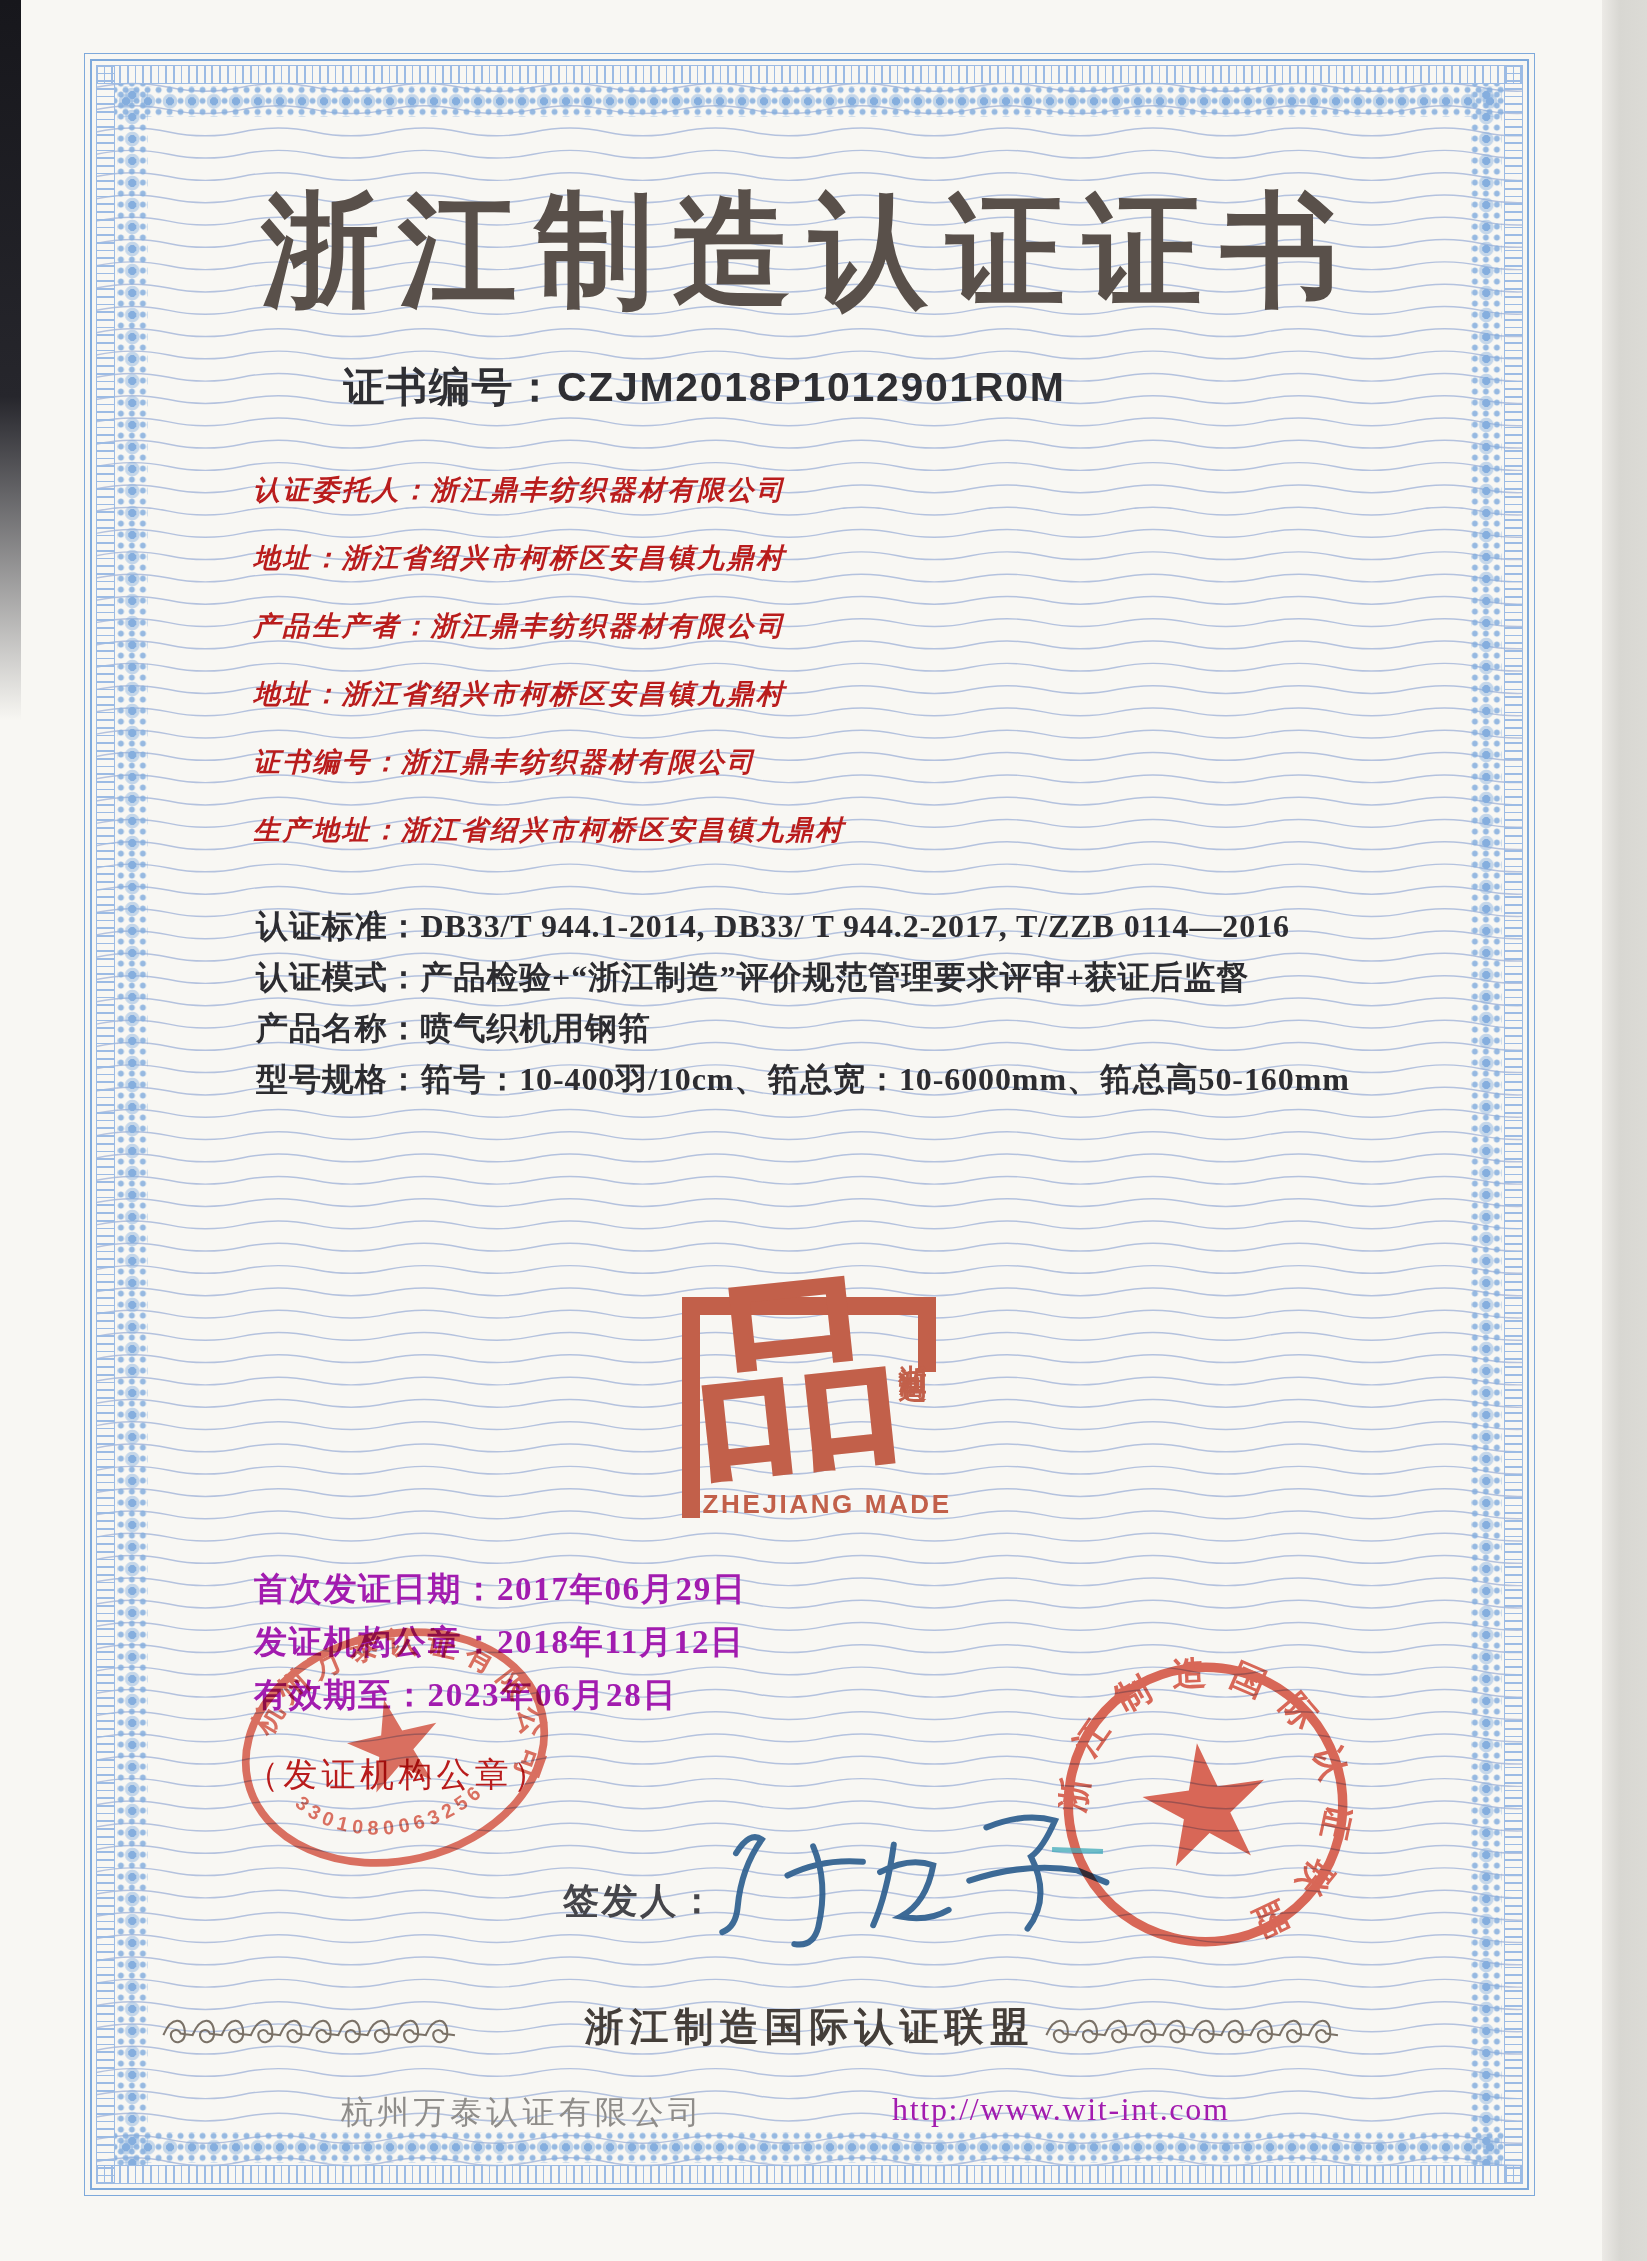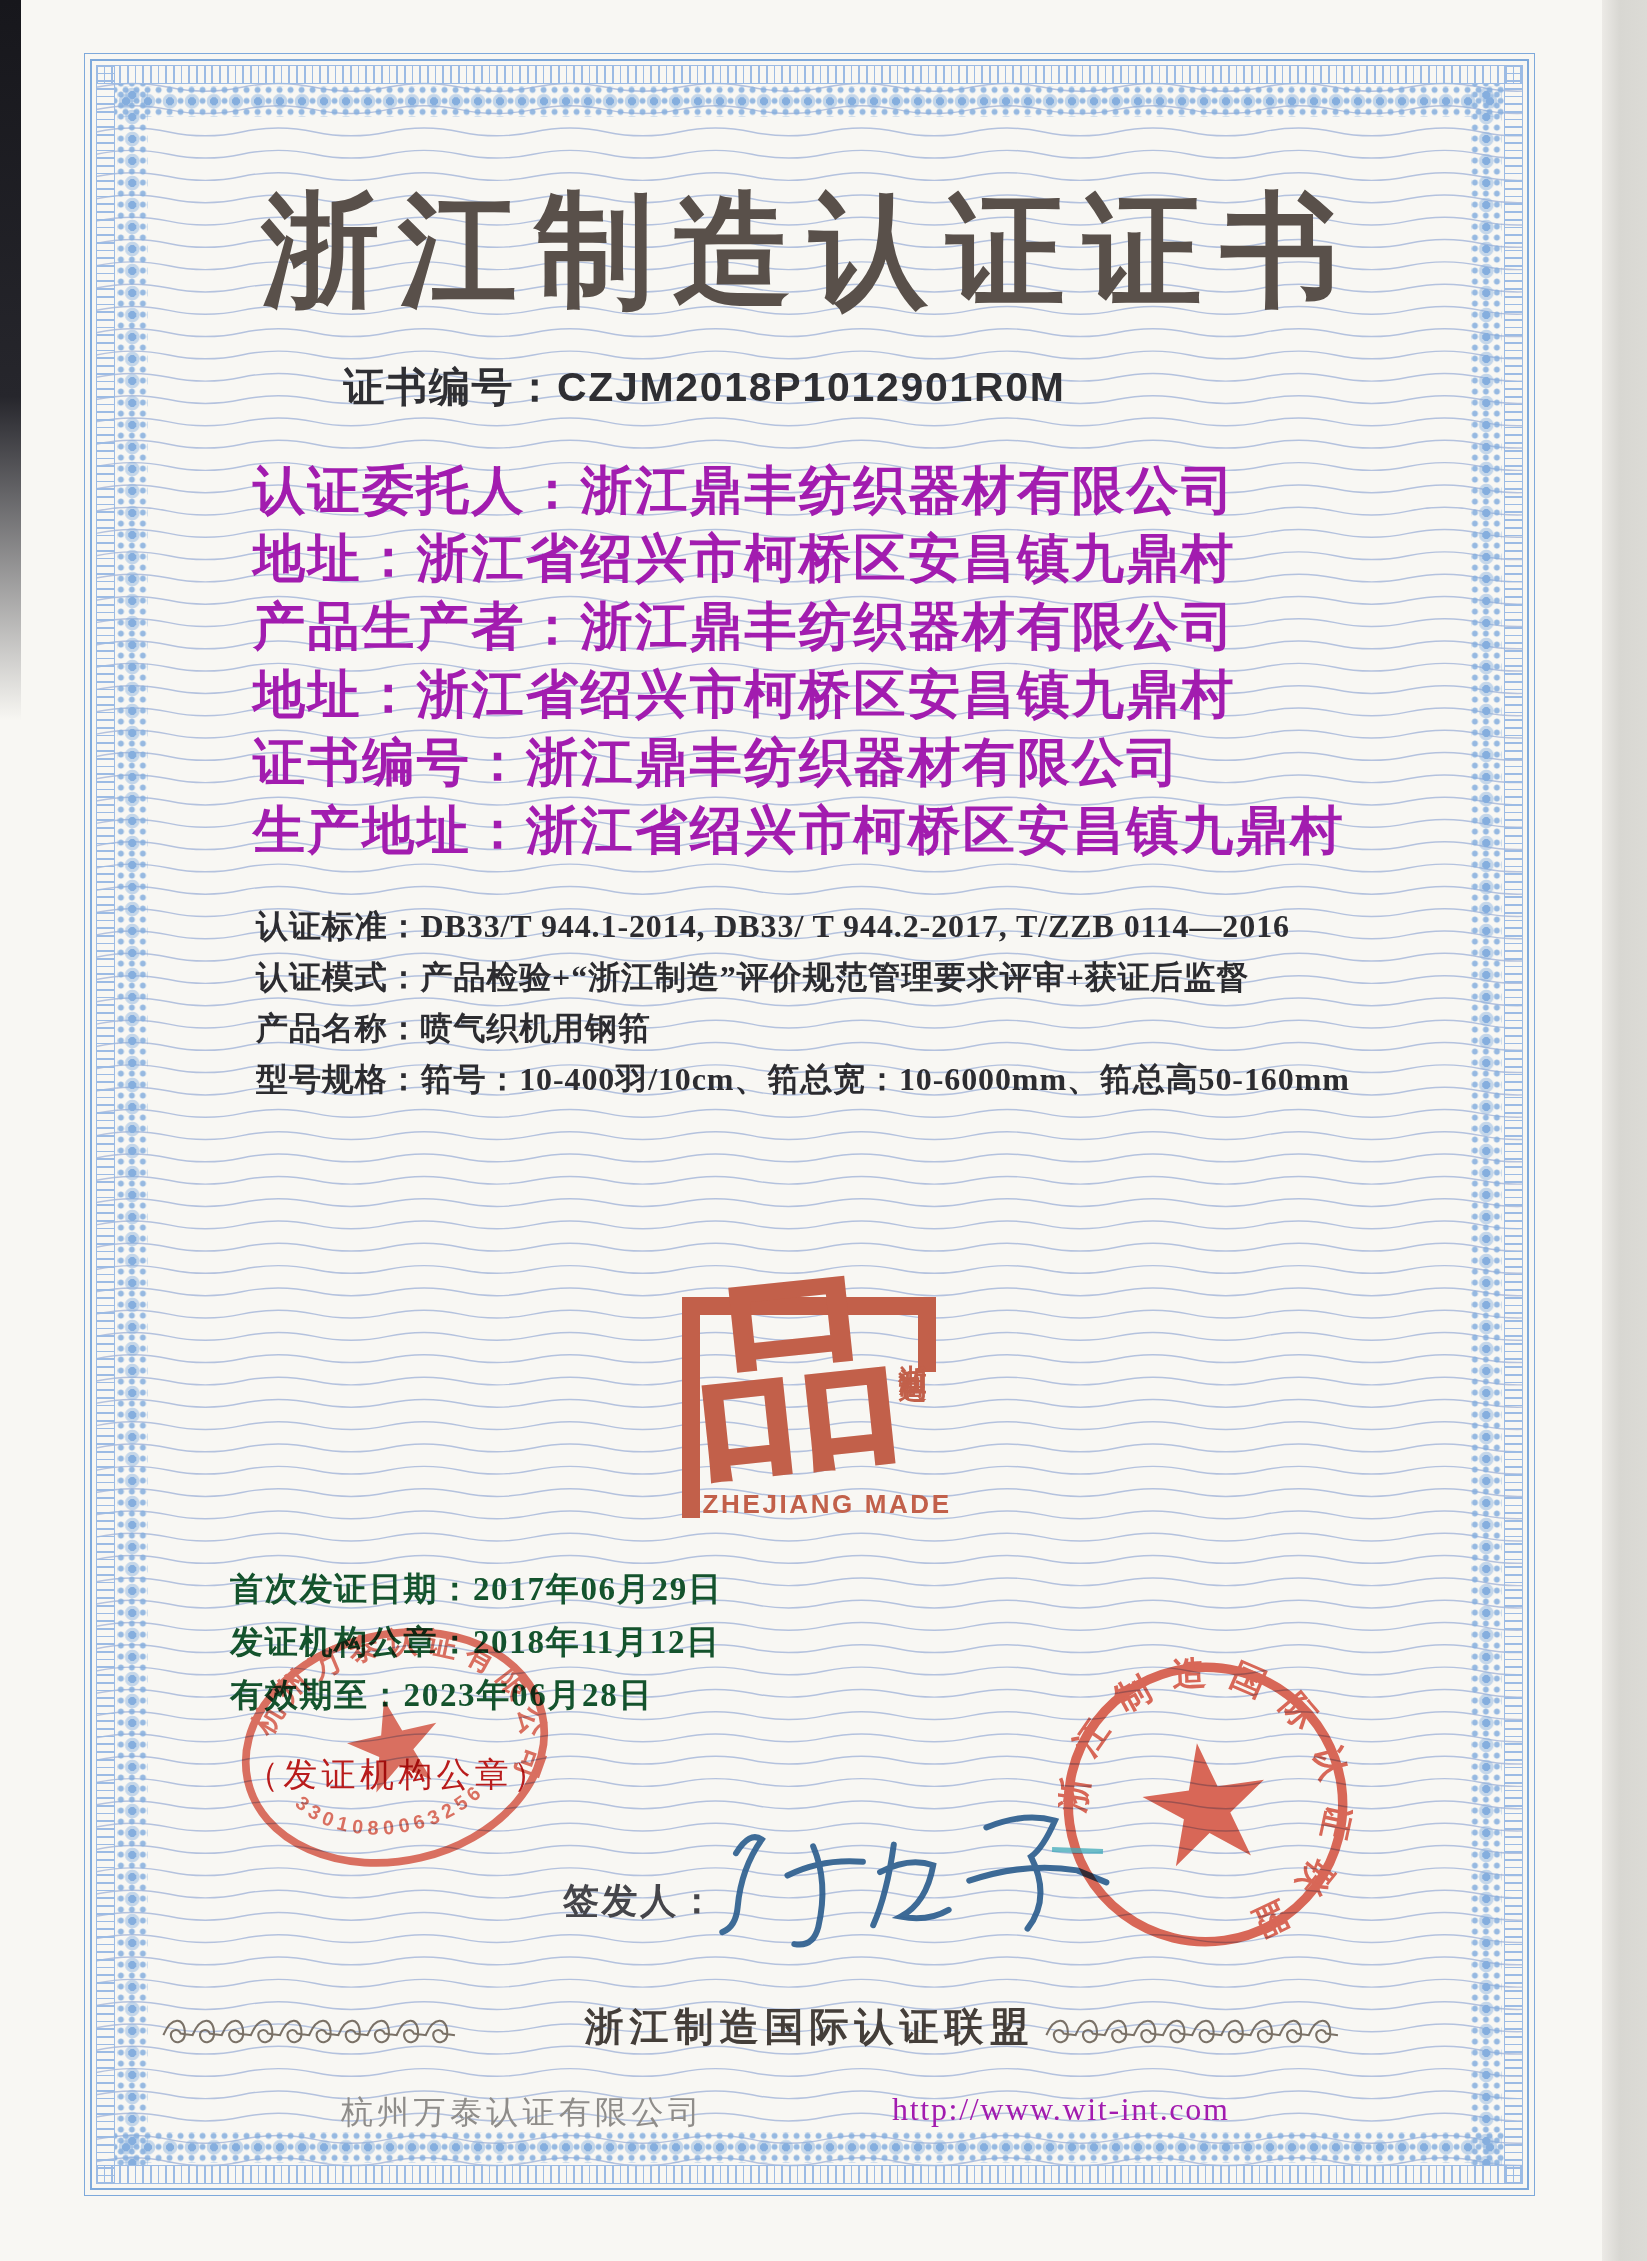--- a/index.html
+++ b/index.html
@@ -32,41 +32,41 @@
       radial-gradient(circle,rgba(133,174,222,.85) 0 2.6px,rgba(0,0,0,0) 3.4px);
     background-size:22px 22px,11px 11px;background-position:4.3px 0,9.4px 5.1px;}
   .waves{position:absolute;left:96px;top:65px;width:1427px;height:2119px;}
   
   .abs{position:absolute;}
   .title{left:84px;top:172px;width:1451px;text-align:center;font-size:118px;font-weight:700;
     color:#59504a;letter-spacing:19px;transform:scaleY(1.05);}
   .certline{left:84px;top:360px;width:1241px;text-align:center;font-size:41px;font-weight:700;
     color:#2f2f33;letter-spacing:1.7px;font-family:"Liberation Sans","DejaVu Sans",sans-serif;}
   .fields{left:253px;top:456px;width:1201px;}
-  .fields .row{height:68px;line-height:68px;font-size:52px;font-weight:700;color:#a21caf;
-    letter-spacing:2.6px;font-family:"Liberation Sans","DejaVu Sans",sans-serif;}
+  .fields .row{height:68px;line-height:68px;font-size:27px;font-weight:700;color:#b91c1c;
+    letter-spacing:2.6px;font-family:"Liberation Sans","DejaVu Sans",sans-serif;font-style:italic;}
   .specs{left:256px;top:901px;width:1218px;}
   .specs .row{height:51px;line-height:51px;font-size:32px;font-weight:600;color:#2c2c30;letter-spacing:0.9px;}
   .statement{left:245px;top:1134px;width:1252px;font-size:32px;line-height:50px;color:#2c2c30;
     text-align:justify;text-indent:65px;font-weight:500;}
   
   .logo{left:682px;top:1297px;width:254px;height:225px;}
   .logo .bar{position:absolute;background:#c2604a;}
   .logo .bar-top{left:0;top:0;width:254px;height:18px;}
   .logo .bar-left{left:0;top:0;width:18px;height:221px;}
   .logo .bar-right{right:0;top:0;width:18px;height:75px;}
   .logo .glyph{position:absolute;left:12px;top:-22px;font-size:204px;line-height:204px;
     color:#c2604a;font-weight:700;transform:rotate(-6deg);}
   .logo .vtext{position:absolute;right:5.1px;top:45px;writing-mode:vertical-rl;font-size:28px;
     font-weight:700;color:#c2604a;letter-spacing:3.4px;font-family:"Liberation Sans",sans-serif;}
   .logo .caption{position:absolute;left:20.6px;top:192px;width:216px;font-size:26px;font-weight:700;
     color:#c2604a;letter-spacing:2.6px;font-family:"Liberation Sans","DejaVu Sans",sans-serif;white-space:nowrap;}
   
   .dates{left:230px;top:1563px;width:772px;}
-  .dates .row{height:53px;line-height:53px;font-size:33px;font-weight:600;color:#14532d;letter-spacing:1.7px;}
+  .dates .row{height:53px;line-height:53px;font-size:33px;font-weight:600;color:#a21caf;letter-spacing:1.7px;margin-left:24px;}
   .sealnote{left:245px;top:1752px;font-size:34px;color:#b91c1c;letter-spacing:4.3px;font-weight:500;}
   .signer{left:563px;top:1877px;font-size:36px;color:#45454a;font-weight:600;letter-spacing:2.6px;}
   .signature{left:712px;top:1793px;width:403px;height:159px;}
   
   .stamp{mix-blend-mode:multiply;}
   .stamp-oval{left:219px;top:1606px;width:352px;height:283px;opacity:.8;}
   .stamp-round{left:1058px;top:1657px;width:295px;height:295px;opacity:.85;}
   .cyanmark{left:1052px;top:1848px;width:51px;height:5.1px;background:#3fa9b9;opacity:.75;transform:rotate(2deg);}
   
   .alliance{left:84px;top:2000px;width:1451px;text-align:center;font-size:39px;font-weight:700;

